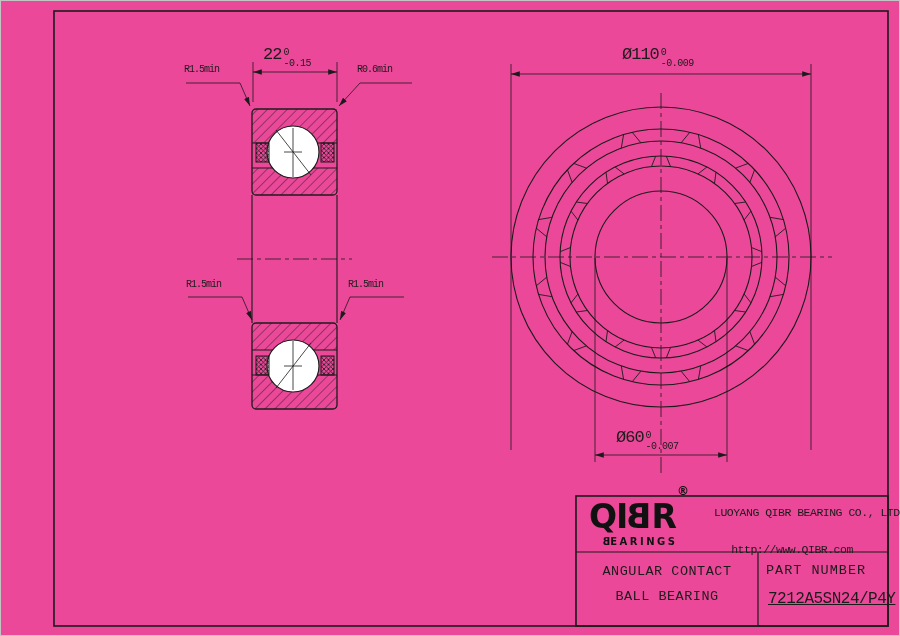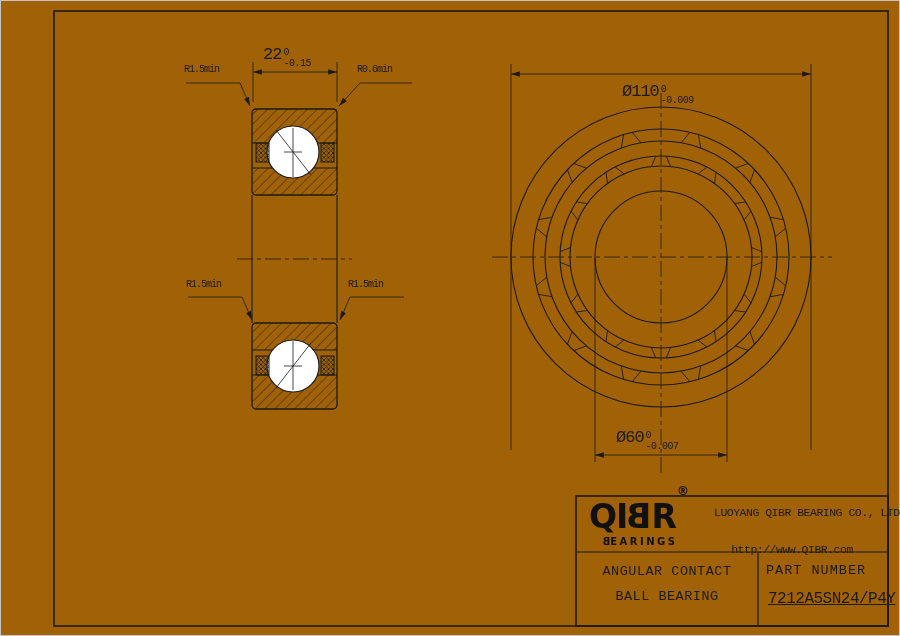--- a/index.html
+++ b/index.html
@@ -1,17 +1,17 @@
 <!DOCTYPE html>
 <html><head>
 <meta charset="utf-8">
 <style>
   html,body{margin:0;padding:0;background:#e9e9e9;}
   .page{
-    position:relative;width:900px;height:636px;background:#a16207;
+    position:relative;width:900px;height:636px;background:#ec4899;
     box-shadow:inset 0 0 0 1px #c4c4c4;
     font-family:"Liberation Mono","DejaVu Sans Mono",monospace;
     color:#1b1b1b;overflow:hidden;
   }
   svg{position:absolute;left:0;top:0;}
   .txt{position:absolute;white-space:nowrap;line-height:1.1;}
   .dim{display:flex;align-items:flex-start;}
   .dim-main{font-size:17px;letter-spacing:-1px;}
   .tol{display:inline-flex;flex-direction:column;font-size:10px;line-height:1.05;margin-top:2px;margin-left:2px;letter-spacing:-0.5px;}
   .rlabel{font-size:10px;letter-spacing:-1px;}
@@ -181,21 +181,21 @@
 </svg>
 
 <div class="txt dim" style="left:263px;top:46px;">
   <span class="dim-main">22</span>
   <span class="tol">
     <span>0</span>
     <span>-0.15</span>
   </span>
 </div>
 
-<div class="txt dim" style="left:622px;top:46px;margin-top:37px;">
+<div class="txt dim" style="left:622px;top:46px;">
   <span class="dim-main">Ø110</span>
   <span class="tol">
     <span>0</span>
     <span>-0.009</span>
   </span>
 </div>
 
 <div class="txt dim" style="left:616px;top:429px;">
   <span class="dim-main">Ø60</span>
   <span class="tol">

